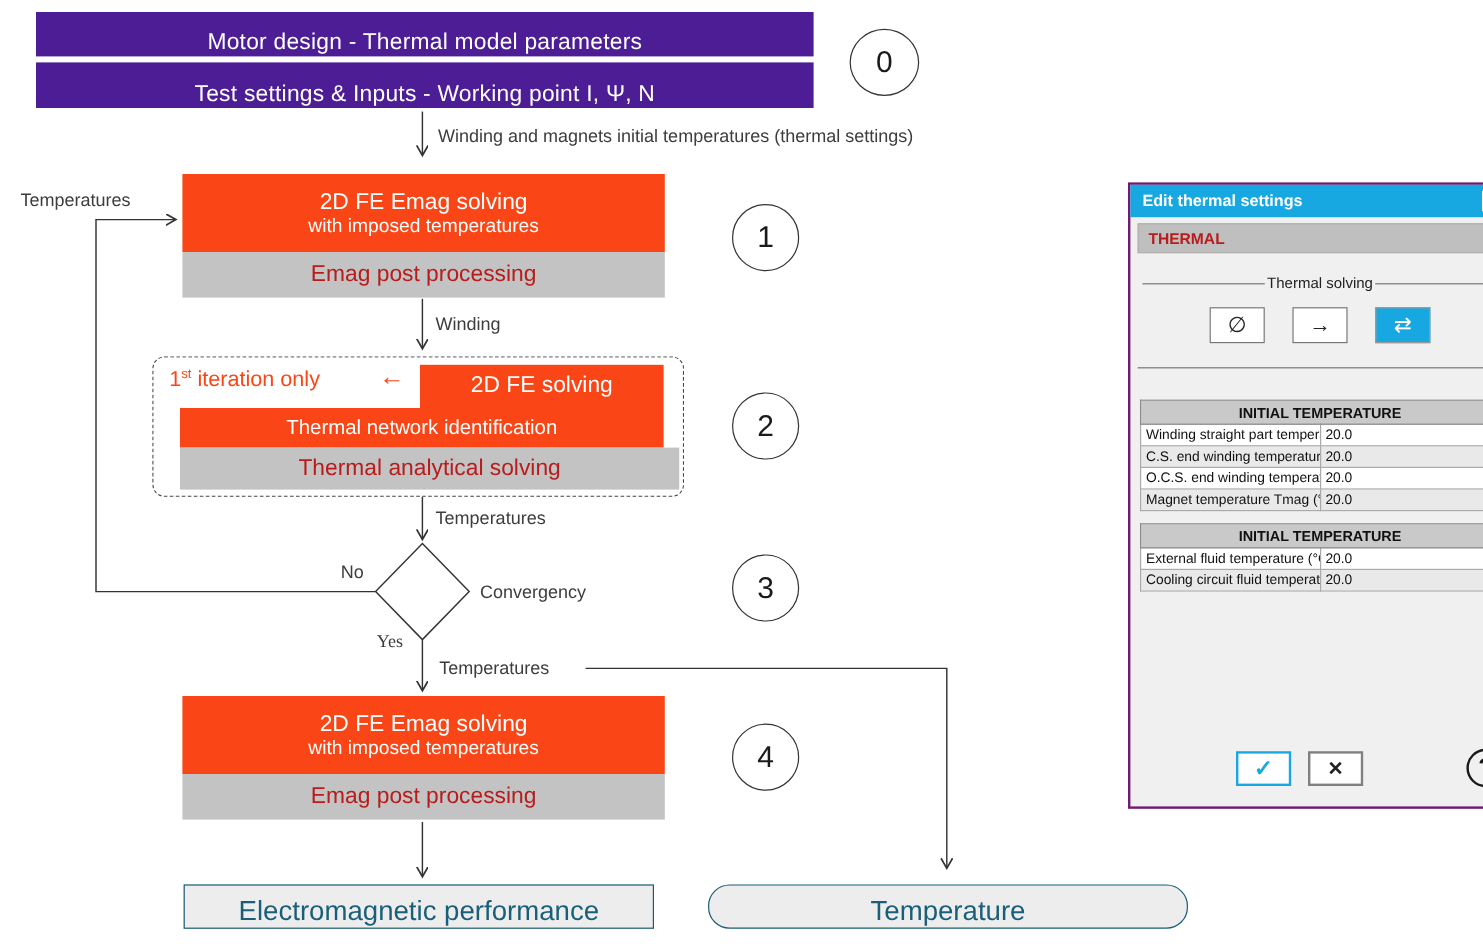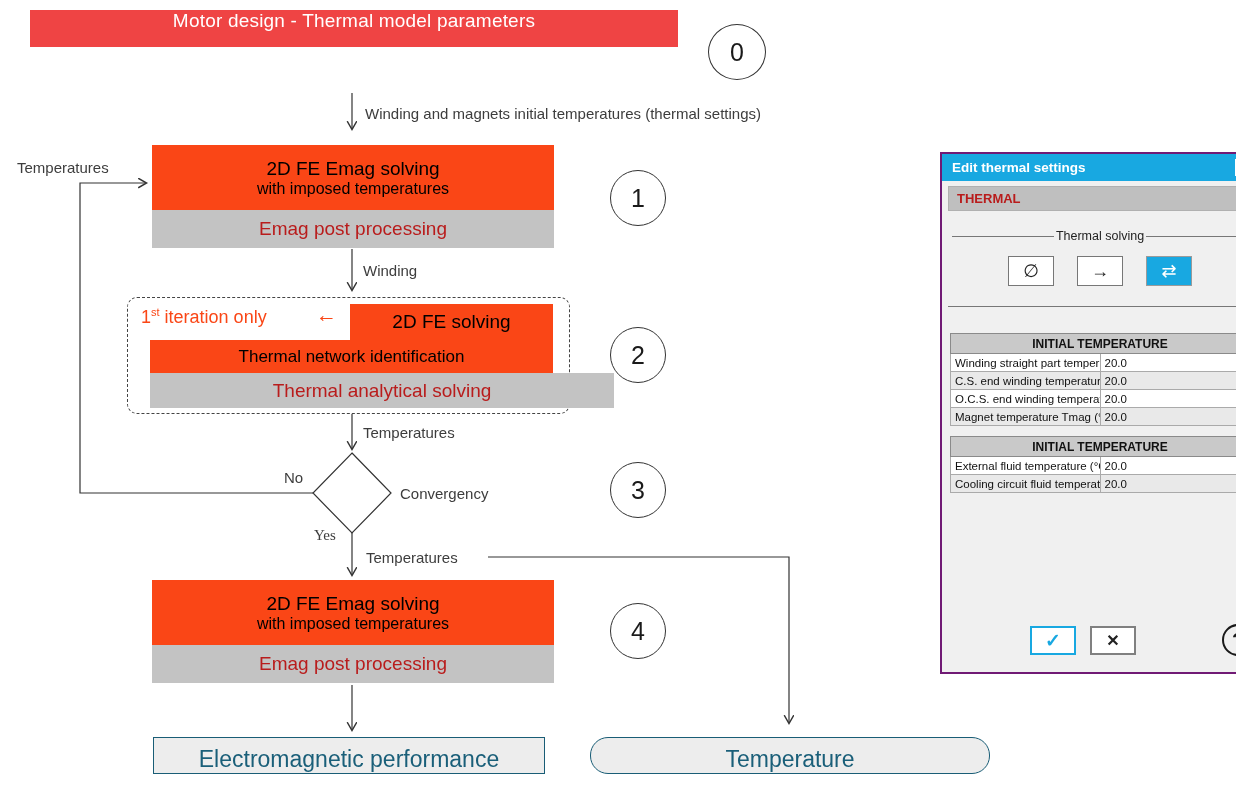--- a/index.html
+++ b/index.html
@@ -1,29 +1,29 @@
 <!DOCTYPE html>
 <html><head>
 <meta charset="utf-8">
 <style>
   * { box-sizing: border-box; margin: 0; padding: 0; }
   body { background:#fff; font-family:"Liberation Sans", sans-serif; }
   #stage { position:relative; width:1236px; height:791px; background:#fff; overflow:hidden; }
   #wires { position:absolute; left:0; top:0; z-index:0; }
 
-  .teal-box { position:absolute; background:#ef4444; color:#fff; display:flex;
-    align-items:flex-start; justify-content:center; font-size:19px; letter-spacing:.2px; }
+  .teal-box { position:absolute; background:#4c1d95; color:#fff; display:flex;
+    align-items:flex-end; justify-content:center; font-size:19px; letter-spacing:.2px; }
   .badge { position:absolute; width:56px; height:56px; border:1.3px solid #333; border-radius:50%;
     background:#fff; display:flex; align-items:center; justify-content:center;
     font-size:25px; color:#1a1a1a; z-index:2; }
   .lbl { position:absolute; font-size:15px; color:#3d3d3d; white-space:nowrap; z-index:2; }
 
   .block { position:absolute; display:flex; flex-direction:column; align-items:center;
     justify-content:center; z-index:1; }
-  .orange { background:#fa4616; color:#000000; }
+  .orange { background:#fa4616; color:#ffffff; }
   .grayrow { background:#c3c3c3; color:#b91c1c; }
   .b-line1 { font-size:19px; }
   .b-line2 { font-size:16px; }
   .b-single { font-size:19px; }
 
   .dashed-wrap { position:absolute; left:127px; top:297px; width:443px; height:117px;
     border:1.4px dashed #444; border-radius:10px; z-index:1; }
   .note { position:absolute; left:141px; top:306px; width:200px; font-size:18px;
     color:#fa4616; z-index:2; }
   .note sup { font-size:11px; }
@@ -93,20 +93,23 @@
       <line x1="352" y1="533" x2="352" y2="575" marker-end="url(#arr)"></line>
       <polyline points="488,557 789,557 789,723" marker-end="url(#arr)"></polyline>
       <line x1="352" y1="685" x2="352" y2="730" marker-end="url(#arr)"></line>
       <polygon points="352,453 391,493 352,533 313,493" fill="#fff"></polygon>
     </g>
   </svg>
 
   <div class="teal-box" style="left:30px; top:10px; width:648px; height:37px;">
     <span>Motor design - Thermal model parameters</span>
   </div>
+  <div class="teal-box" style="left:30px; top:52px; width:648px; height:38px;">
+    <span>Test settings &amp; Inputs - Working point I, Ψ, N</span>
+  </div>
   <div class="badge" style="left:708px; top:24px; width:58px;">
     <span>0</span>
   </div>
 
   <div class="lbl" style="left:365px; top:105px;">Winding and magnets initial temperatures (thermal settings)</div>
 
   <div class="lbl" style="left:17px; top:159px;">Temperatures</div>
   <div class="block orange" style="left:152px; top:145px; width:402px; height:65px;">
     <div class="b-line1">2D FE Emag solving</div>
     <div class="b-line2">with imposed temperatures</div>
@@ -124,21 +127,21 @@
   <div class="note">
     <span>1</span><sup>st</sup><span> iteration only</span>
   </div>
   <div class="back-arrow">←</div>
   <div class="block orange" style="left:350px; top:304px; width:203px; height:36px;">
     <div class="b-line1">2D FE solving</div>
   </div>
   <div class="block orange" style="left:150px; top:340px; width:403px; height:33px;">
     <div style="font-size:17px;">Thermal network identification</div>
   </div>
-  <div class="block grayrow" style="left:150px; top:373px; width:464px; height:35px;">
+  <div class="block grayrow" style="left:150px; top:373px; width:416px; height:35px;">
     <div class="b-single">Thermal analytical solving</div>
   </div>
   <div class="badge" style="left:610px; top:327px;">
     <span>2</span>
   </div>
 
   <div class="lbl" style="left:363px; top:424px;">Temperatures</div>
 
   <div class="lbl" style="left:284px; top:469px;">No</div>
   <div class="lbl" style="left:400px; top:485px;">Convergency</div>

